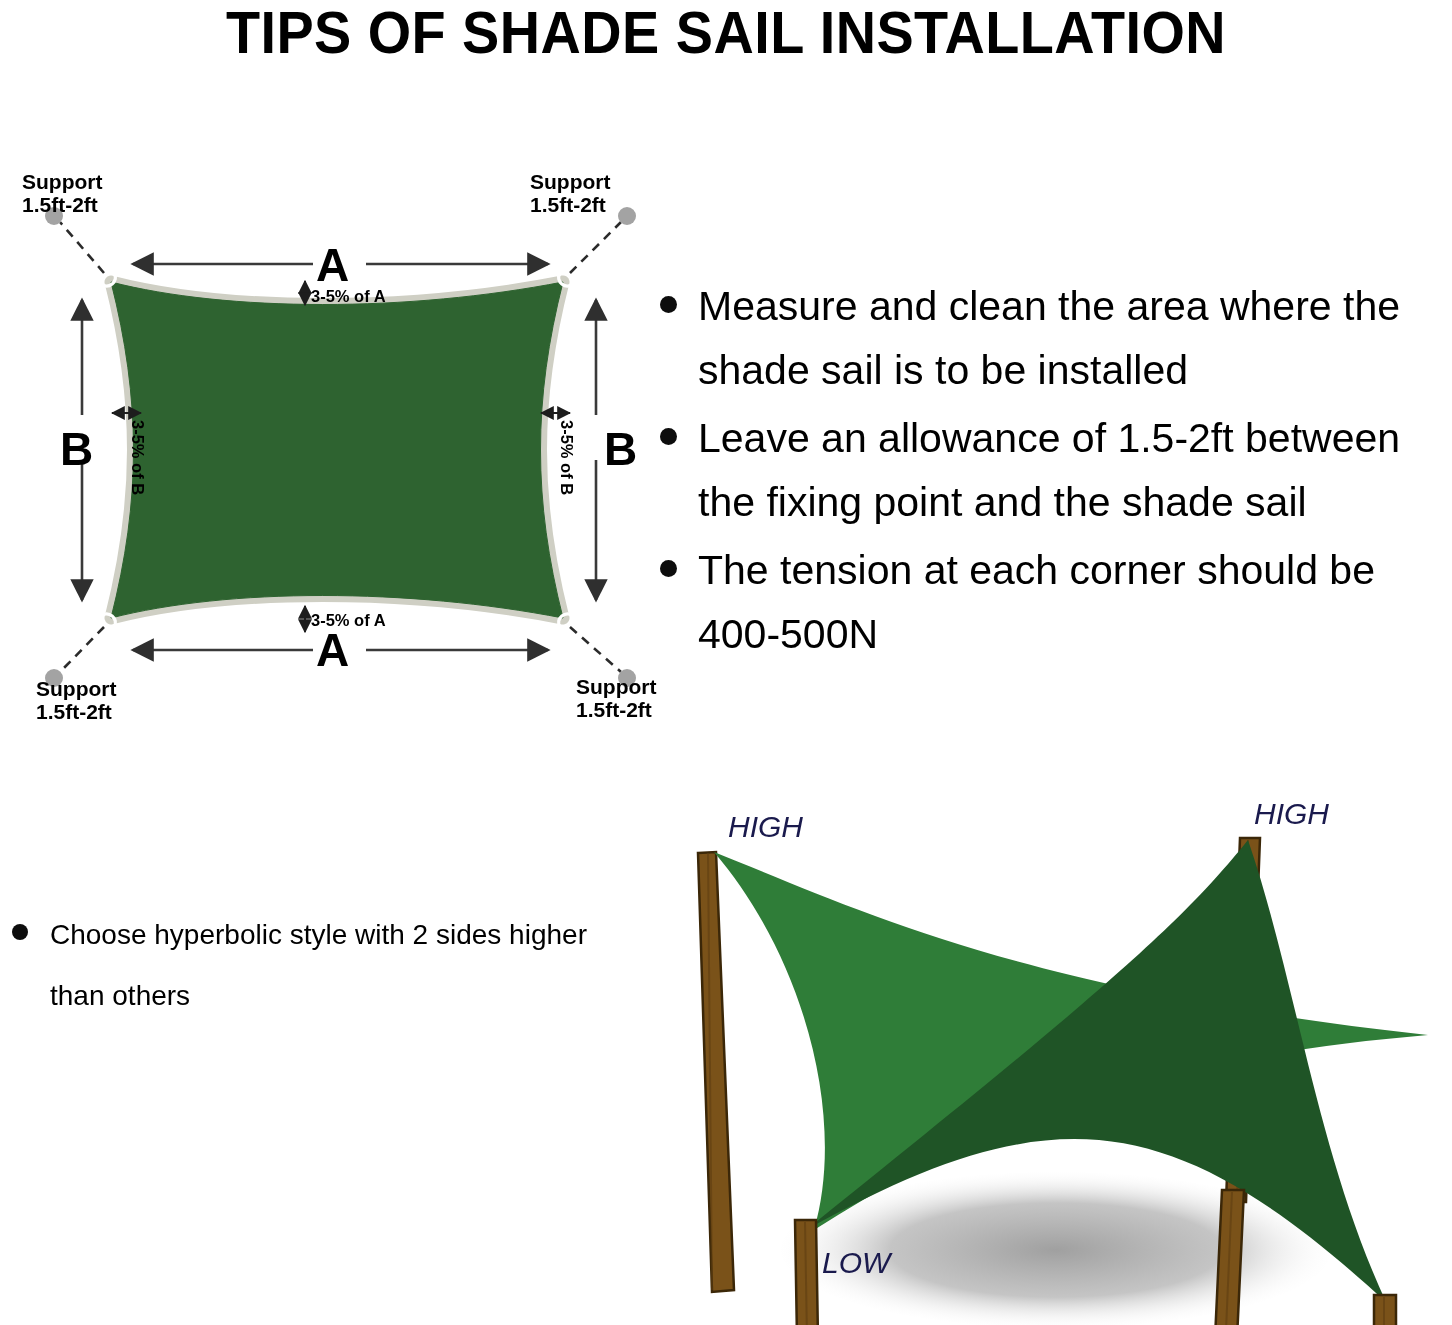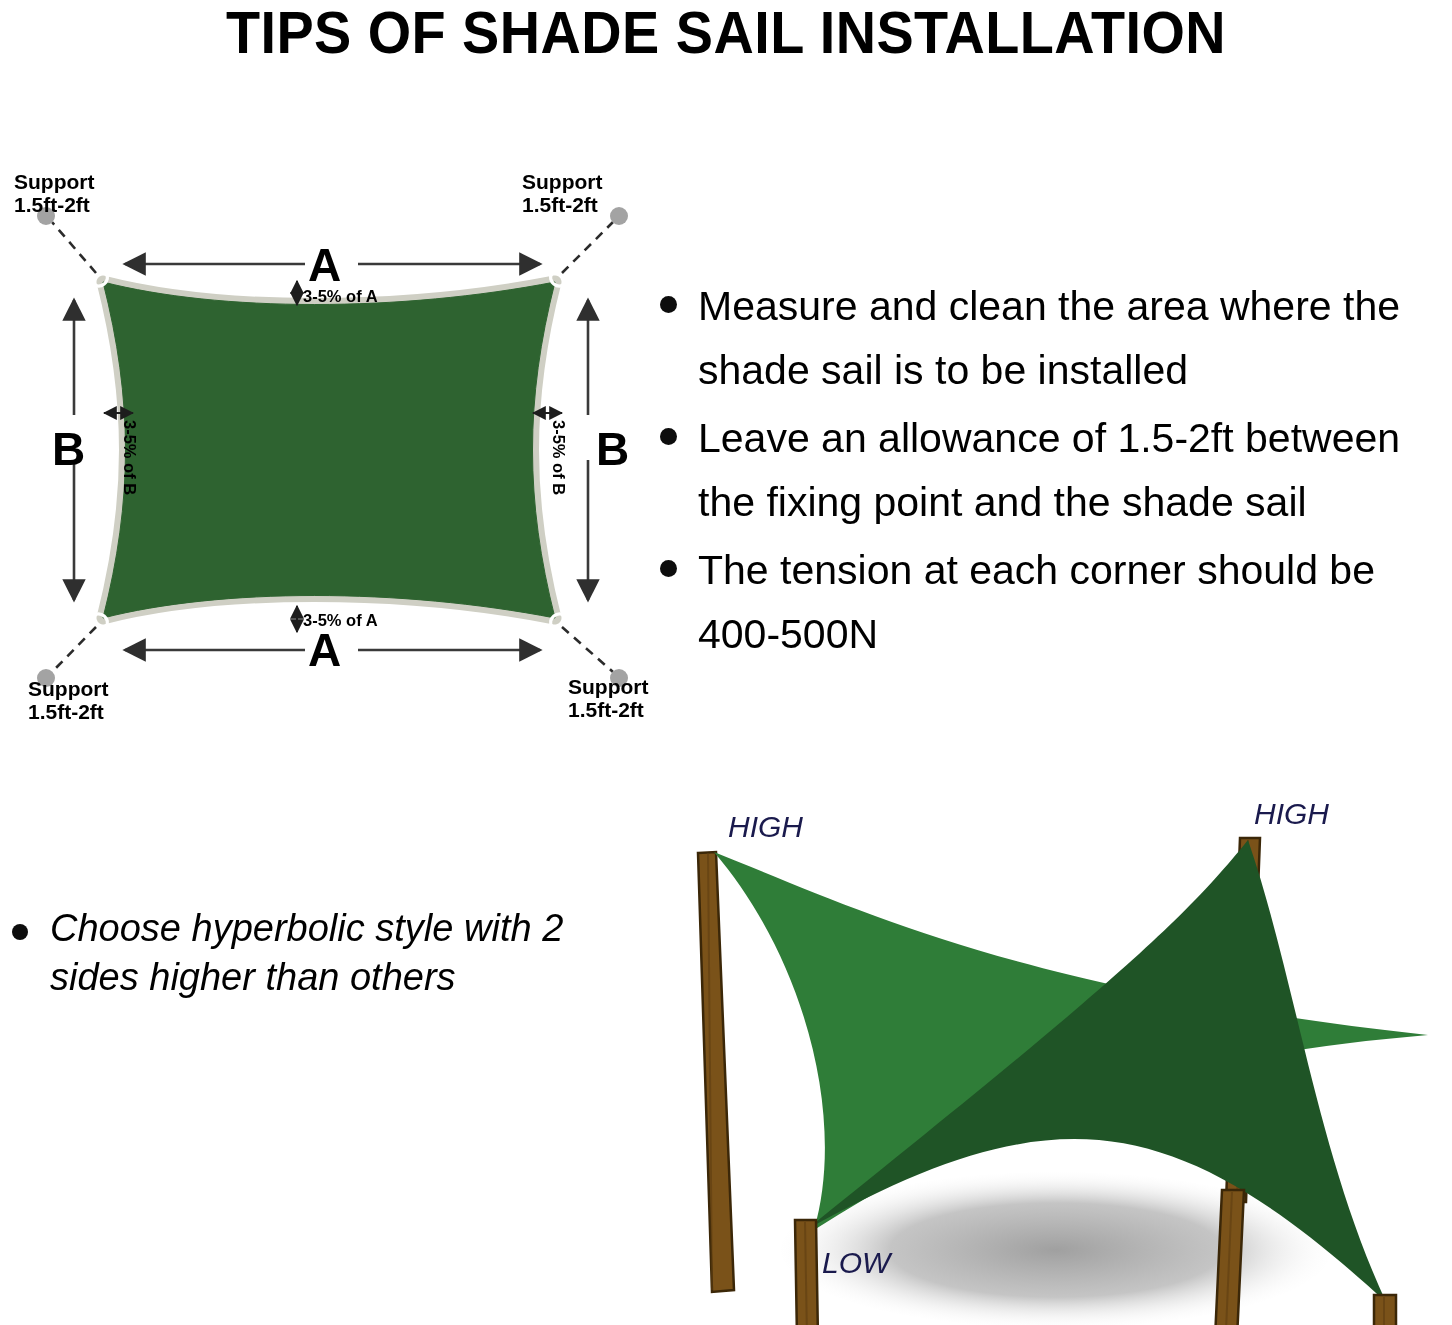--- a/index.html
+++ b/index.html
@@ -31,21 +31,21 @@
     letter-spacing: 0.5px;
     transform: scaleX(0.93);
     transform-origin: center top;
     white-space: nowrap;
     color: #000;
   }
 
   
   .diagram-top {
     position: absolute;
-    left: 0;
+    left: 8px;
     top: 160;
     width: 660px;
     height: 580px;
     text-align: center;
   }
   #rect-diagram { display: block; }
 
   .dim-label-big {
     font-family: "Liberation Sans", sans-serif;
     font-weight: bold;
@@ -99,23 +99,22 @@
     line-height: 64px;
   }
   #bullets-top li .dot { top: 22px; }
 
   #bullets-bottom {
     left: 0px;
     top: 898px;
     width: 640px;
   }
   #bullets-bottom li {
-    font-size: 38px;
-    line-height: 49px;
-    font-style: italic;
+    font-size: 28px;
+    line-height: 61px;
   }
   #bullets-bottom li .dot {
     left: 6px;
     top: 20px;
     width: 16px;
     height: 16px;
   }
   #bullets-bottom li { padding-left: 44px; }
 
   

